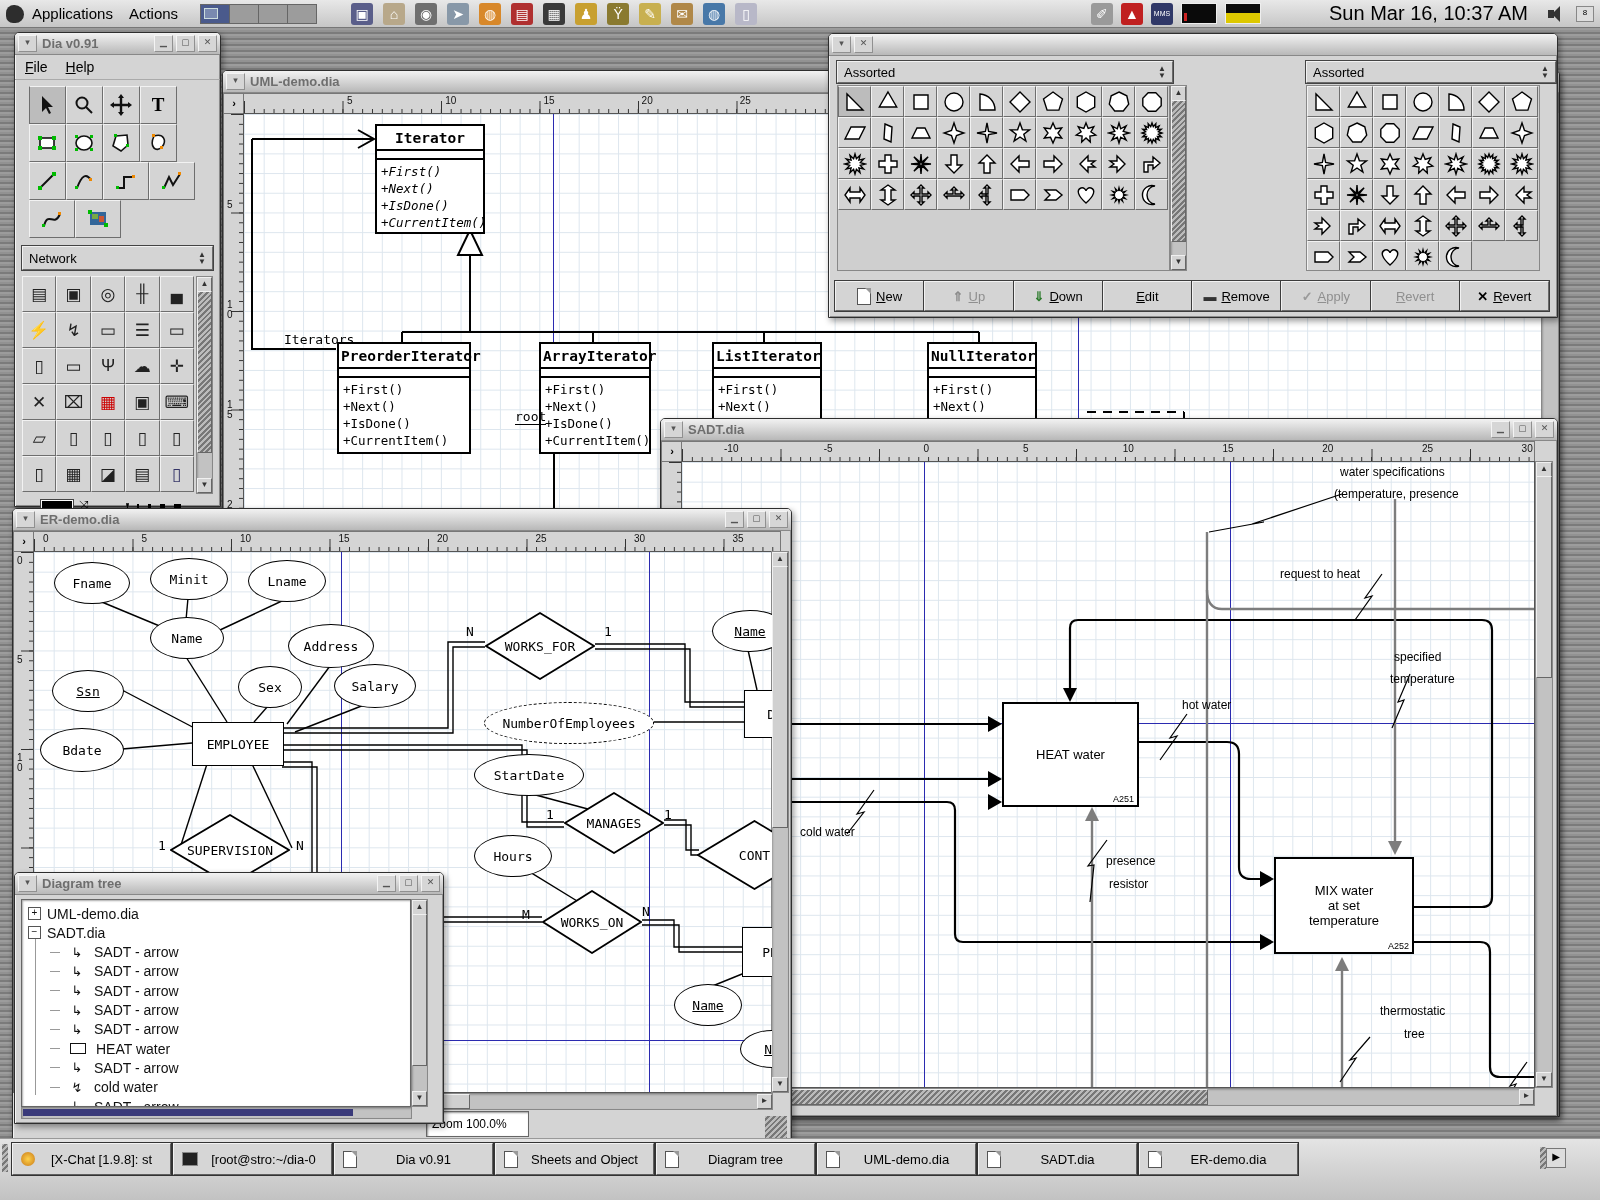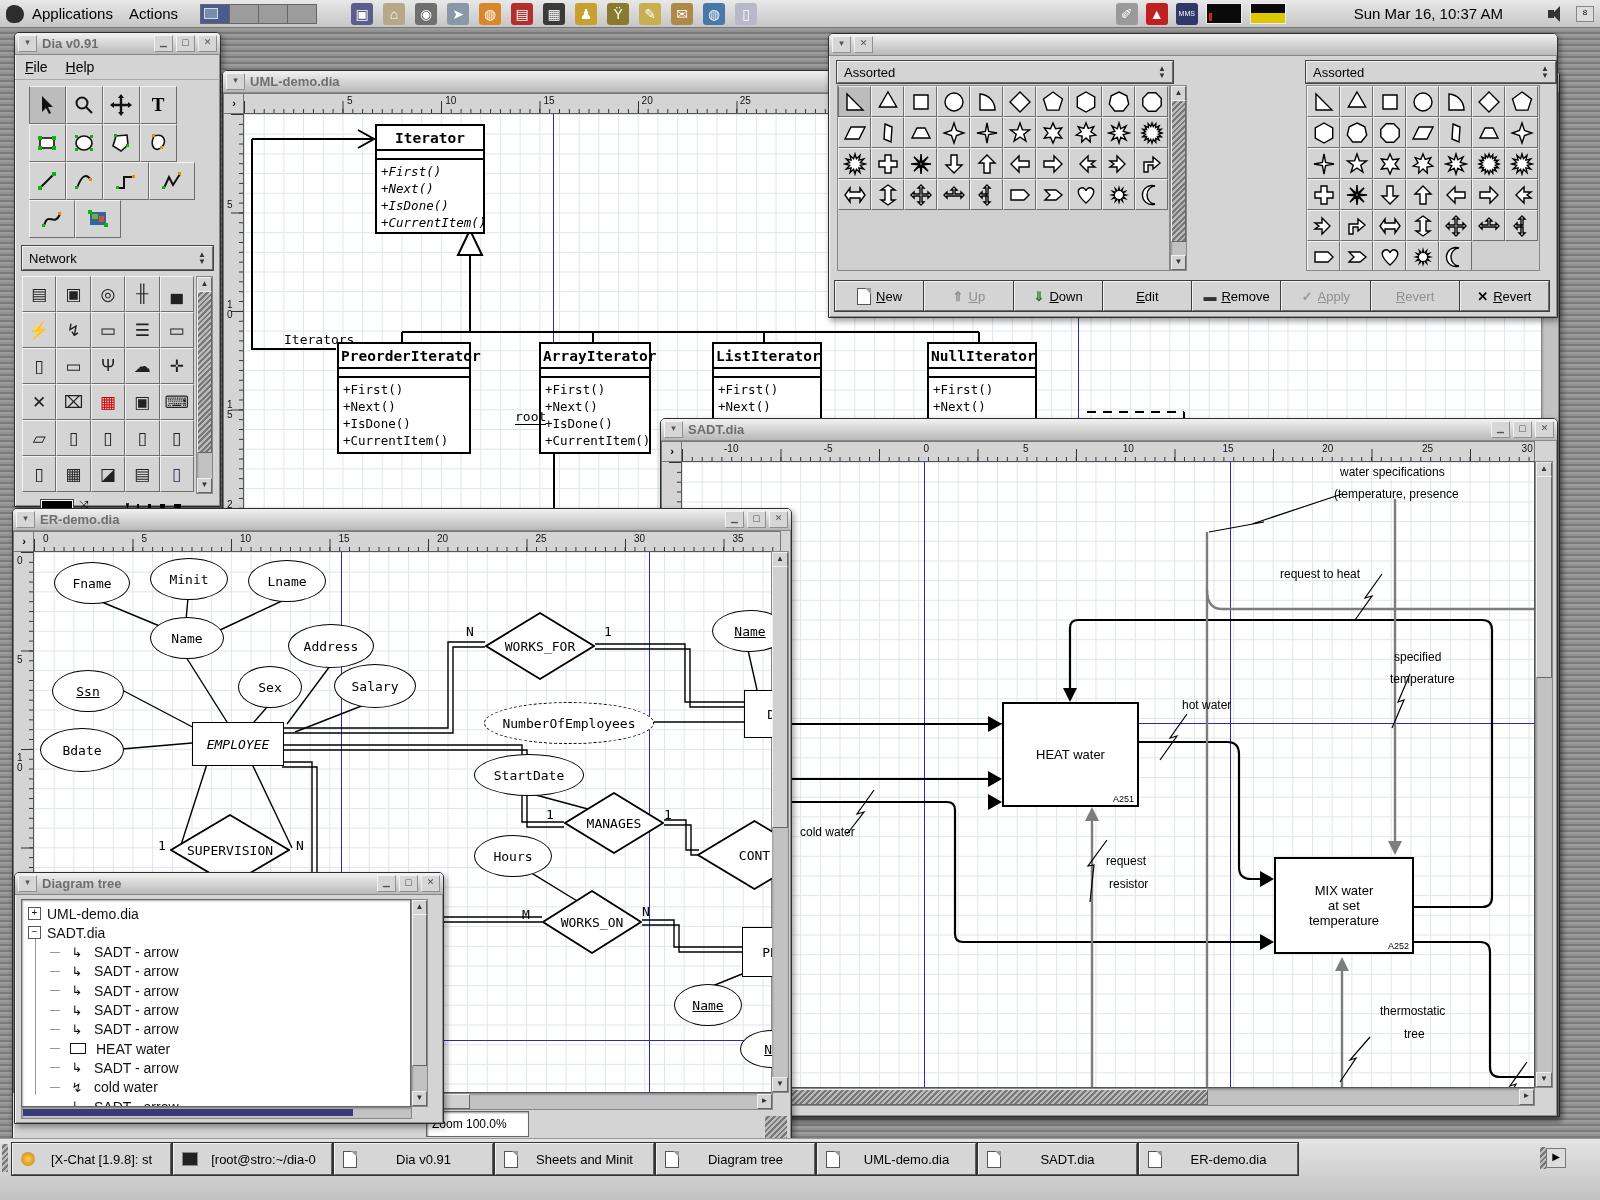--- a/index.html
+++ b/index.html
@@ -114,21 +114,21 @@
   <span style="flex:1"></span>
   <span id="panel-tray" style="display:flex;gap:8px">
       <span class="picn" style="background: rgb(154, 154, 154); font-size: 14px;">✐</span>
       <span class="picn" style="background: rgb(192, 32, 32); font-size: 14px;">▲</span>
       <span class="picn" style="background: rgb(48, 56, 104); font-size: 7px;">MMS</span>
     </span>
   <span style="width:34px;height:19px;background:#0a0a0a;border:1px solid #eee;position:relative;flex:none">
       <span style="position:absolute;left:2px;bottom:2px;width:3px;height:8px;background:#c22"></span>
     </span>
   <span style="width:34px;height:19px;background:linear-gradient(#0a0a0a 0 45%,#ddc800 45%);border:1px solid #eee;flex:none"></span>
-  <span style="font-size:15px;margin:0 37px 0 60px;white-space:nowrap">Sun Mar 16, 10:37 AM</span>
+  <span style="font-size:20px;margin:0 12px 0 60px;white-space:nowrap">Sun Mar 16, 10:37 AM</span>
   <span style="width:20px;height:16px;position:relative;flex:none">
     <span style="position:absolute;left:0;top:4px;width:6px;height:8px;background:#333"></span>
     <span style="position:absolute;left:4px;top:0;border:8px solid transparent;border-right-color:#333;border-left-width:0"></span>
   </span>
   <span style="width:16px;height:14px;background:#ddd;border:1px solid #888;font-size:8px;text-align:center;line-height:12px;flex:none">8</span>
 </div>
 
 <div class="win" style="left:222px;top:70px;width:1336px;height:1045px;z-index:11">
   <div class="tb">
     <span class="wb">▾</span>
@@ -747,21 +747,21 @@
 temperature</span>
       <span class="atag">A252</span>
     </div>
     <div class="ann" style="left:658px;top:3px">water specifications</div>
     <div class="ann" style="left:652px;top:25px">(temperature, presence</div>
     <div class="ann" style="left:598px;top:105px">request to heat</div>
     <div class="ann" style="left:712px;top:188px">specified</div>
     <div class="ann" style="left:708px;top:210px">temperature</div>
     <div class="ann" style="left:500px;top:236px">hot water</div>
     <div class="ann" style="left:118px;top:363px">cold water</div>
-    <div class="ann" style="left:424px;top:392px">request</div>
+    <div class="ann" style="left:424px;top:392px">presence</div>
     <div class="ann" style="left:427px;top:415px">resistor</div>
     <div class="ann" style="left:698px;top:542px">thermostatic</div>
     <div class="ann" style="left:722px;top:565px">tree</div>
   </div>
   <div class="sb" style="left:874px;top:42px;width:16px;height:625px">
     <div class="sbb" style="left:0;top:0;width:14px;height:13px">▲</div>
     <div class="sbth" style="left:0;top:14px;width:14px;height:200px"></div>
     <div class="sbb" style="left:0;bottom:0;width:14px;height:13px">▼</div>
   </div>
   <div class="sb" style="left:20px;top:669px;width:852px;height:16px">
@@ -1020,21 +1020,21 @@
     <div id="er-shapes">
         <div class="ell" style="left: 20px; top: 10px; width: 74px; height: 40px;">Fname</div>
         <div class="ell" style="left: 116px; top: 6px; width: 76px; height: 40px;">Minit</div>
         <div class="ell" style="left: 214px; top: 8px; width: 76px; height: 40px;">Lname</div>
         <div class="ell" style="left: 116px; top: 65px; width: 72px; height: 40px;">Name</div>
         <div class="ell" style="left: 254px; top: 72px; width: 84px; height: 42px;">Address</div>
         <div class="ell und" style="left: 18px; top: 118px; width: 70px; height: 40px;">Ssn</div>
         <div class="ell" style="left: 204px; top: 114px; width: 62px; height: 40px;">Sex</div>
         <div class="ell" style="left: 300px; top: 112px; width: 80px; height: 42px;">Salary</div>
         <div class="ell" style="left: 6px; top: 176px; width: 82px; height: 42px;">Bdate</div>
-        <div class="ent" style="left: 158px; top: 170px; width: 90px; height: 42px; font-style: italic;">EMPLOYEE</div>
+        <div class="ent" style="left: 158px; top: 170px; width: 90px; height: 42px;">EMPLOYEE</div>
         <div class="dmd" style="left: 451px; top: 60px; width: 110px; height: 68px;"><svg width="110" height="68">
             <polygon points="55,1 109,34 55,67 1,34" fill="#fff" stroke="#000" stroke-width="1.8"></polygon>
           </svg><span>WORKS_FOR</span></div>
         <div class="ell und" style="left: 678px; top: 58px; width: 74px; height: 40px;">Name</div>
         <div class="ell dash" style="left: 450px; top: 150px; width: 168px; height: 40px;">NumberOfEmployees</div>
         <div class="ell" style="left: 440px; top: 202px; width: 108px; height: 40px;">StartDate</div>
         <div class="dmd" style="left: 530px; top: 240px; width: 100px; height: 62px;"><svg width="100" height="62">
             <polygon points="50,1 99,31 50,61 1,31" fill="#fff" stroke="#000" stroke-width="1.8"></polygon>
           </svg><span>MANAGES</span></div>
         <div class="dmd" style="left: 136px; top: 262px; width: 120px; height: 72px;"><svg width="120" height="72">
@@ -1164,21 +1164,21 @@
       <div class="task" style="width: 141px;">
         <span style="width:14px;height:12px;background:#222;border:1px solid #888;flex:none"></span>
         <span style="flex:1;text-align:center">[root@stro:~/dia-0</span>
       </div>
       <div class="task" style="width: 141px;">
         <span class="page"></span>
         <span style="flex:1;text-align:center">Dia v0.91</span>
       </div>
       <div class="task" style="width: 141px;">
         <span class="page"></span>
-        <span style="flex:1;text-align:center">Sheets and Minit</span>
+        <span style="flex:1;text-align:center">Sheets and Object</span>
       </div>
       <div class="task" style="width: 141px;">
         <span class="page"></span>
         <span style="flex:1;text-align:center">Diagram tree</span>
       </div>
       <div class="task" style="width: 141px;">
         <span class="page"></span>
         <span style="flex:1;text-align:center">UML-demo.dia</span>
       </div>
       <div class="task" style="width: 141px;">

